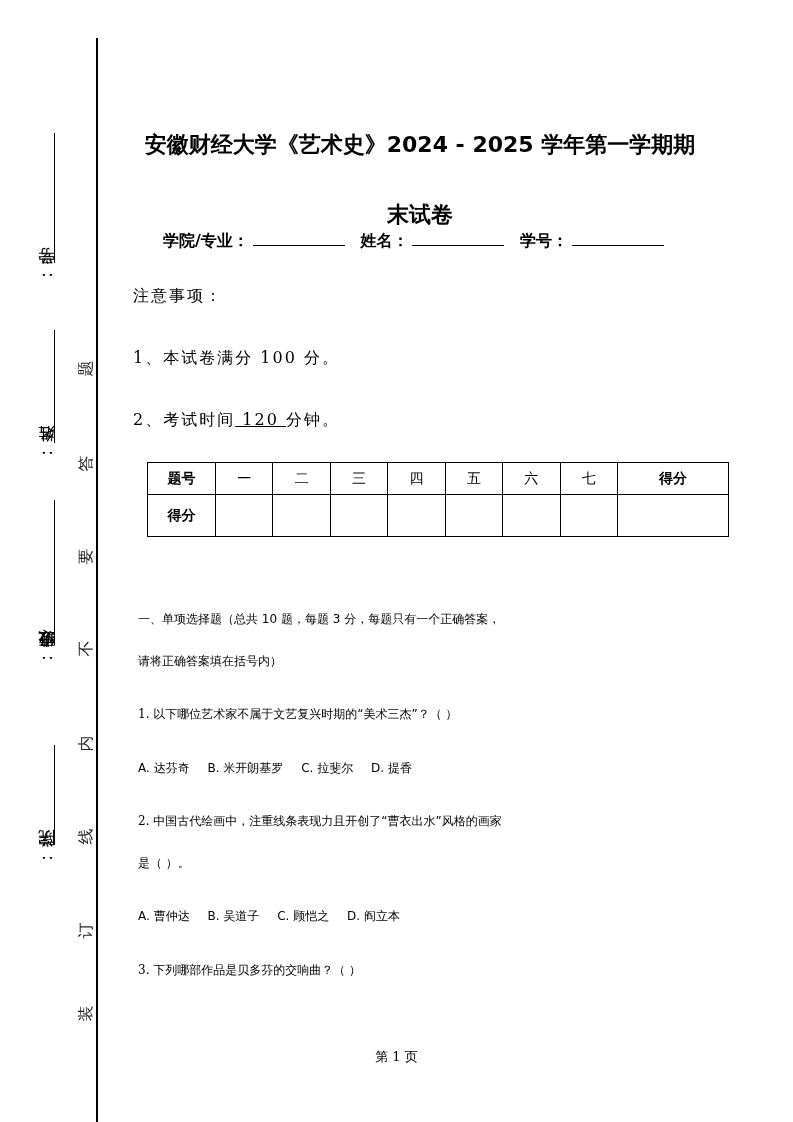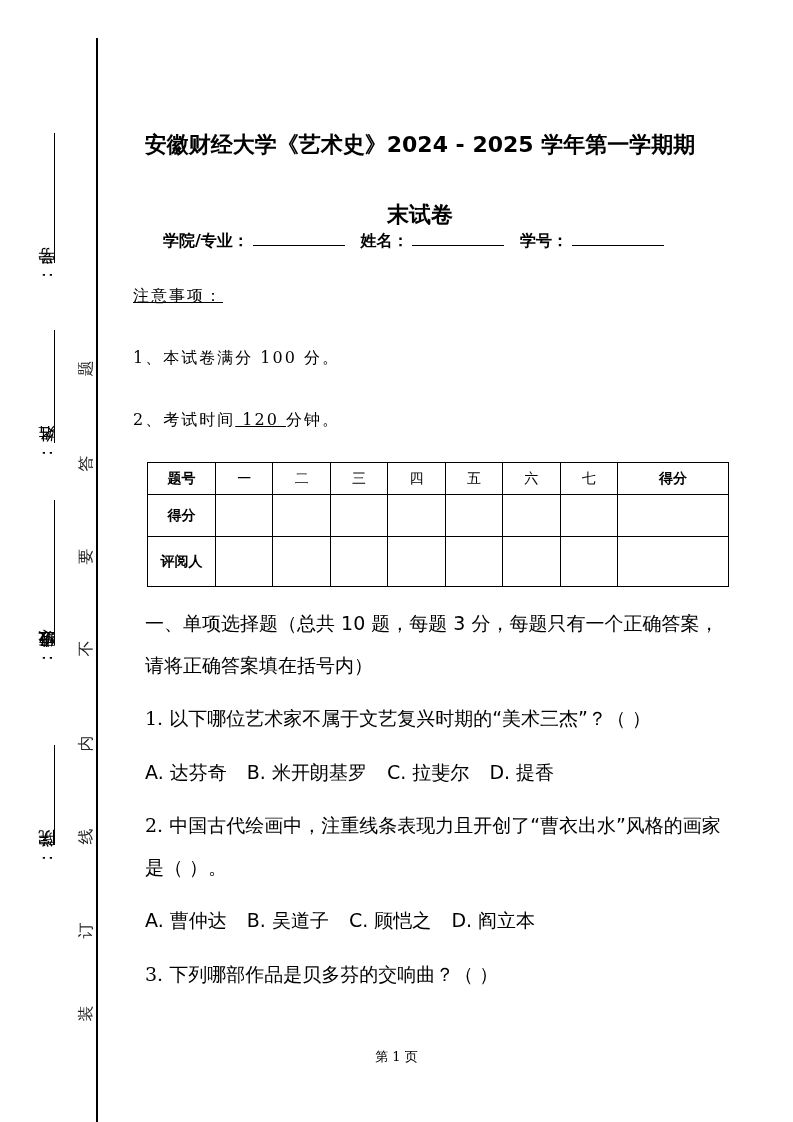--- a/index.html
+++ b/index.html
@@ -29,21 +29,21 @@
   .para .ul { text-decoration:underline; }
 
   table.score { position:absolute; left:147px; top:462px; width:582px; border-collapse:collapse;
                 font-family:"DejaVu Sans","Liberation Sans",sans-serif; font-size:14px; font-weight:bold; }
   table.score td { border:1.2px solid #000; text-align:center; padding:0; }
   table.score tr.r0 td { height:31px; }
   table.score tr.r1 td { height:41px; }
   table.score tr.r2 td { height:49px; }
   table.score tr.r0 td.num { font-weight:normal; }
 
-  .q { position:absolute; left:145px; font-size:19px; white-space:nowrap;
+  .q { position:absolute; left:138px; font-size:12px; white-space:nowrap;
        font-family:"DejaVu Sans","Liberation Sans",sans-serif; }
   .q .n { font-family:"DejaVu Serif","Liberation Serif",serif; }
   .opt { margin-right:14px; }
 
   .footer { position:absolute; top:1048px; left:0; width:793px; text-align:center;
             font-size:13px; font-weight:normal; font-family:"DejaVu Serif","Liberation Serif",serif; }
 </style>
 </head>
 <body>
 
@@ -69,52 +69,41 @@
 
 <div class="title l1">安徽财经大学《艺术史》2024 - 2025 学年第一学期期</div>
 <div class="title l2">末试卷</div>
 
 <div class="info-row">
   <span>学院/专业：</span><span class="blank"></span>
   <span>姓名：</span><span class="blank"></span>
   <span>学号：</span><span class="blank"></span>
 </div>
 
-<div class="para" style="top:286px;text-decoration:underline;">注意事项：</div>
+<div class="para" style="top:286px;">注意事项：</div>
 <div class="para" style="top:348px;">1、本试卷满分 100 分。</div>
 <div class="para" style="top:410px;">
   <span>2、考试时间</span><span class="ul"> 120 </span><span>分钟。</span>
 </div>
 
 <table class="score">
   <tbody>
       <tr class="r0">
     <td style="width:67px;">题号</td>
     <td class="num">一</td>
     <td class="num">二</td>
     <td class="num">三</td>
     <td class="num">四</td>
     <td class="num">五</td>
     <td class="num">六</td>
     <td class="num">七</td>
     <td>得分</td>
   </tr>
   <tr class="r1">
     <td>得分</td>
-    <td></td>
-    <td></td>
-    <td></td>
-    <td></td>
-    <td></td>
-    <td></td>
-    <td></td>
-    <td></td>
-  </tr>
-  <tr class="r2">
-    <td>评阅人</td>
     <td></td>
     <td></td>
     <td></td>
     <td></td>
     <td></td>
     <td></td>
     <td></td>
     <td></td>
   </tr>
 </tbody>

